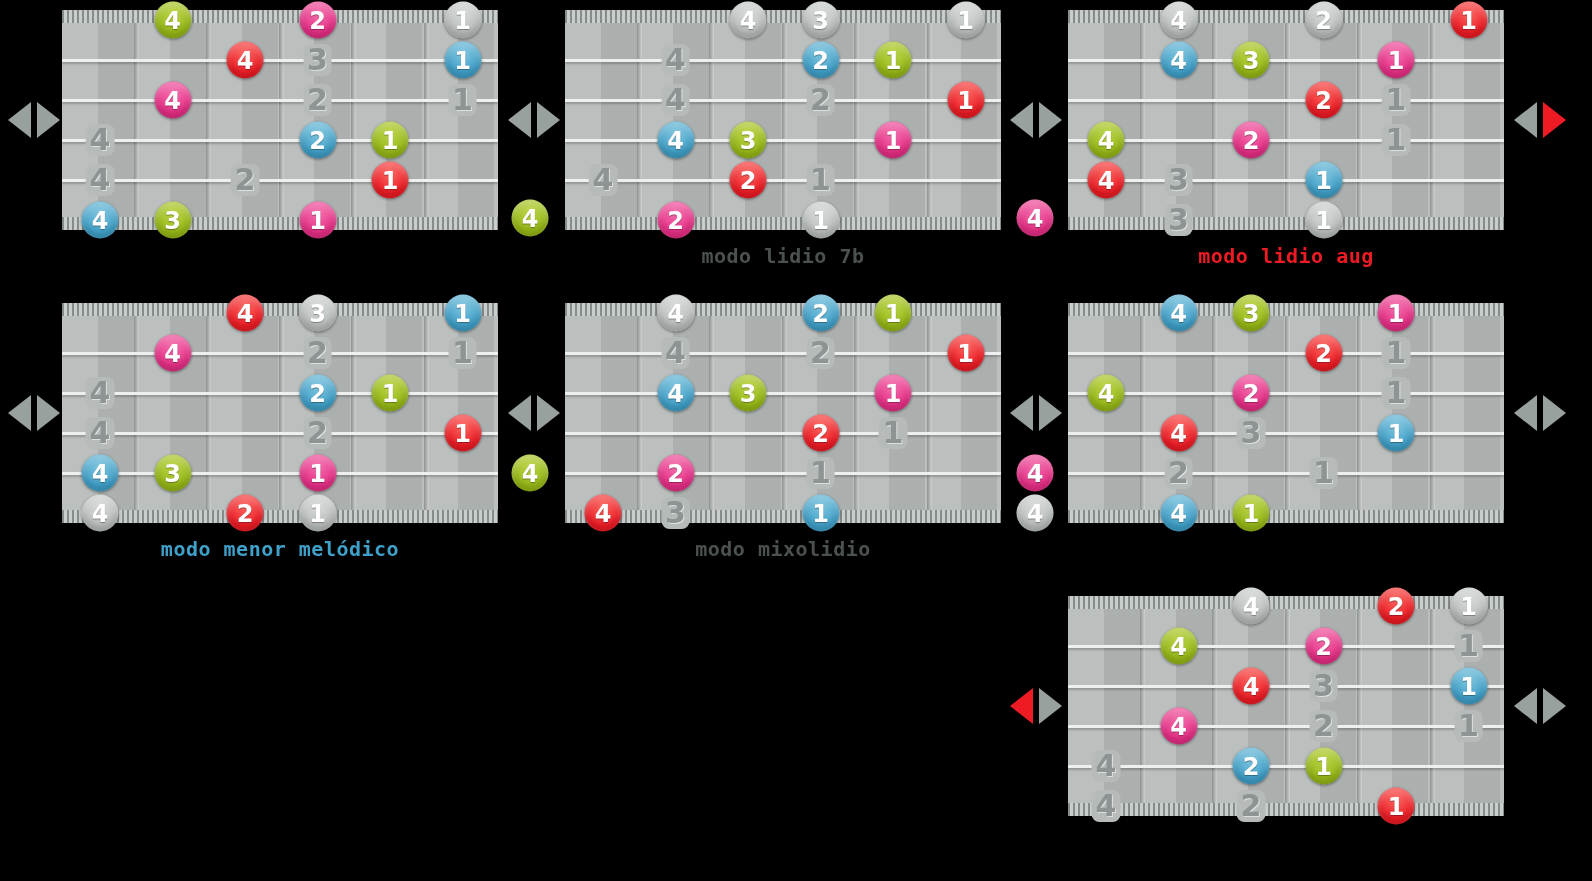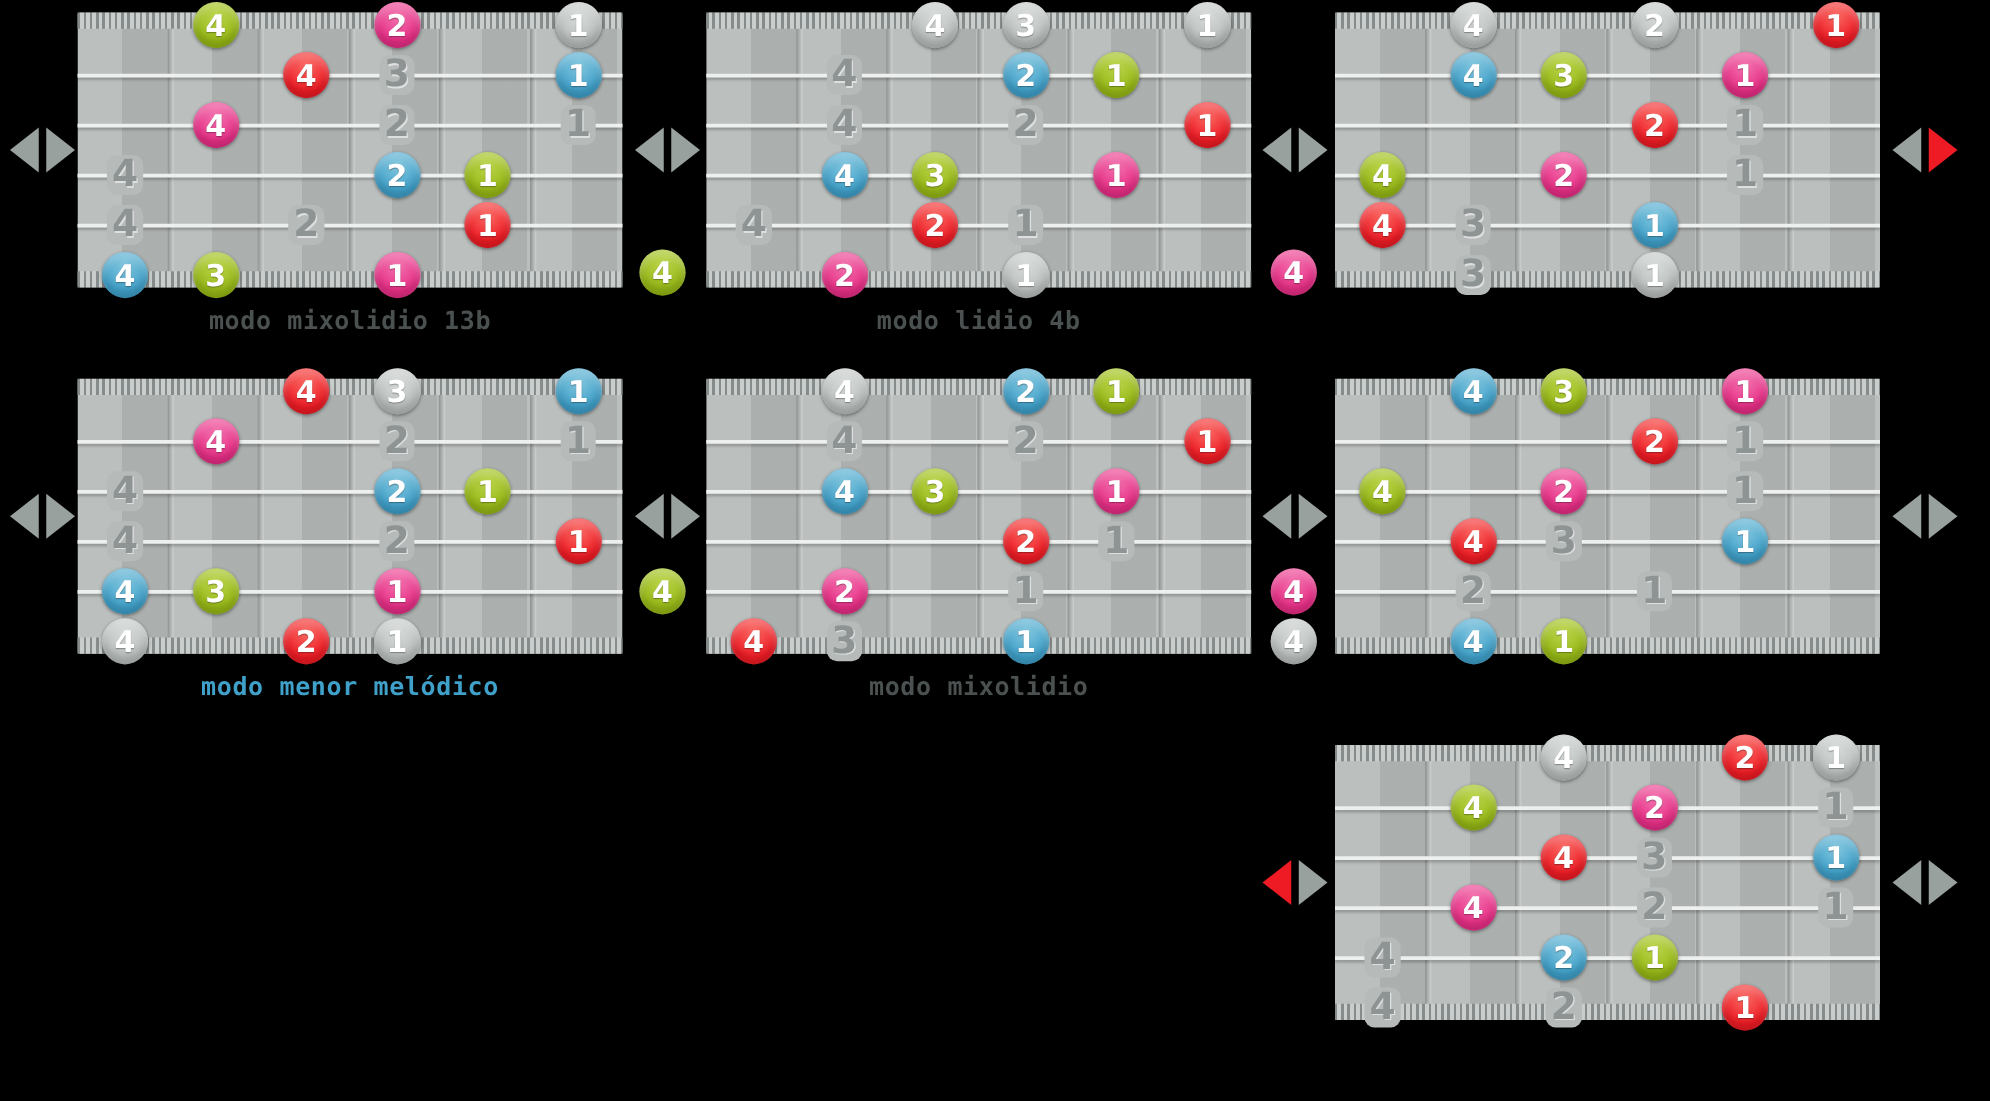--- a/index.html
+++ b/index.html
@@ -83,21 +83,20 @@
       <div class="num" style="left: 400.5px; top: 90px;">1</div>
       <div class="num" style="left: 38px; top: 130px;">4</div>
       <div class="dot" style="background: radial-gradient(circle at 50% 30%, rgb(131, 198, 222) 0%, rgb(63, 160, 201) 65%); left: 255.5px; top: 130px;">2</div>
       <div class="dot" style="background: radial-gradient(circle at 50% 30%, rgb(188, 213, 77) 0%, rgb(150, 184, 22) 65%); left: 328px; top: 130px;">1</div>
       <div class="num" style="left: 38px; top: 170px;">4</div>
       <div class="num" style="left: 183px; top: 170px;">2</div>
       <div class="dot" style="background: radial-gradient(circle at 50% 30%, rgb(249, 106, 100) 0%, rgb(238, 27, 36) 65%); left: 328px; top: 170px;">1</div>
       <div class="dot" style="background: radial-gradient(circle at 50% 30%, rgb(131, 198, 222) 0%, rgb(63, 160, 201) 65%); left: 38px; top: 210px;">4</div>
       <div class="dot" style="background: radial-gradient(circle at 50% 30%, rgb(188, 213, 77) 0%, rgb(150, 184, 22) 65%); left: 110.5px; top: 210px;">3</div>
       <div class="dot" style="background: radial-gradient(circle at 50% 30%, rgb(242, 115, 174) 0%, rgb(231, 46, 134) 65%); left: 255.5px; top: 210px;">1</div>
-      <div class="mode-label" style="color: rgb(75, 81, 80);">modo mixolidio 13b</div>
     </div>
     <div class="panel" style="left: 565px; top: 10px;">
       <div class="edge top"></div>
       <div class="edge bottom"></div>
       <div class="fretline" style="left: 71.75px;"></div>
       <div class="fretline" style="left: 144.25px;"></div>
       <div class="fretline" style="left: 216.75px;"></div>
       <div class="fretline" style="left: 289.25px;"></div>
       <div class="fretline" style="left: 361.75px;"></div>
       <div class="string" style="top: 48.5px;"></div>
@@ -114,21 +113,21 @@
       <div class="num" style="left: 255.5px; top: 90px;">2</div>
       <div class="dot" style="background: radial-gradient(circle at 50% 30%, rgb(249, 106, 100) 0%, rgb(238, 27, 36) 65%); left: 400.5px; top: 90px;">1</div>
       <div class="dot" style="background: radial-gradient(circle at 50% 30%, rgb(131, 198, 222) 0%, rgb(63, 160, 201) 65%); left: 110.5px; top: 130px;">4</div>
       <div class="dot" style="background: radial-gradient(circle at 50% 30%, rgb(188, 213, 77) 0%, rgb(150, 184, 22) 65%); left: 183px; top: 130px;">3</div>
       <div class="dot" style="background: radial-gradient(circle at 50% 30%, rgb(242, 115, 174) 0%, rgb(231, 46, 134) 65%); left: 328px; top: 130px;">1</div>
       <div class="num" style="left: 38px; top: 170px;">4</div>
       <div class="dot" style="background: radial-gradient(circle at 50% 30%, rgb(249, 106, 100) 0%, rgb(238, 27, 36) 65%); left: 183px; top: 170px;">2</div>
       <div class="num" style="left: 255.5px; top: 170px;">1</div>
       <div class="dot" style="background: radial-gradient(circle at 50% 30%, rgb(242, 115, 174) 0%, rgb(231, 46, 134) 65%); left: 110.5px; top: 210px;">2</div>
       <div class="dot" style="background: radial-gradient(circle at 50% 30%, rgb(216, 220, 219) 0%, rgb(185, 190, 189) 65%); left: 255.5px; top: 210px;">1</div>
-      <div class="mode-label" style="color: rgb(75, 81, 80);">modo lidio 4b</div>
+      <div class="mode-label" style="color: rgb(75, 81, 80);">modo lidio 7b</div>
     </div>
     <div class="panel" style="left: 1068px; top: 10px;">
       <div class="edge top"></div>
       <div class="edge bottom"></div>
       <div class="fretline" style="left: 71.75px;"></div>
       <div class="fretline" style="left: 144.25px;"></div>
       <div class="fretline" style="left: 216.75px;"></div>
       <div class="fretline" style="left: 289.25px;"></div>
       <div class="fretline" style="left: 361.75px;"></div>
       <div class="string" style="top: 48.5px;"></div>
@@ -144,20 +143,21 @@
       <div class="dot" style="background: radial-gradient(circle at 50% 30%, rgb(249, 106, 100) 0%, rgb(238, 27, 36) 65%); left: 255.5px; top: 90px;">2</div>
       <div class="num" style="left: 328px; top: 90px;">1</div>
       <div class="dot" style="background: radial-gradient(circle at 50% 30%, rgb(188, 213, 77) 0%, rgb(150, 184, 22) 65%); left: 38px; top: 130px;">4</div>
       <div class="dot" style="background: radial-gradient(circle at 50% 30%, rgb(242, 115, 174) 0%, rgb(231, 46, 134) 65%); left: 183px; top: 130px;">2</div>
       <div class="num" style="left: 328px; top: 130px;">1</div>
       <div class="dot" style="background: radial-gradient(circle at 50% 30%, rgb(249, 106, 100) 0%, rgb(238, 27, 36) 65%); left: 38px; top: 170px;">4</div>
       <div class="num" style="left: 110.5px; top: 170px;">3</div>
       <div class="dot" style="background: radial-gradient(circle at 50% 30%, rgb(131, 198, 222) 0%, rgb(63, 160, 201) 65%); left: 255.5px; top: 170px;">1</div>
       <div class="num" style="left: 110.5px; top: 210px;">3</div>
       <div class="dot" style="background: radial-gradient(circle at 50% 30%, rgb(216, 220, 219) 0%, rgb(185, 190, 189) 65%); left: 255.5px; top: 210px;">1</div>
+      <div class="mode-label" style="color: rgb(238, 27, 36);">modo lidio aug</div>
     </div>
     <div class="panel" style="left: 62px; top: 303px;">
       <div class="edge top"></div>
       <div class="edge bottom"></div>
       <div class="fretline" style="left: 71.75px;"></div>
       <div class="fretline" style="left: 144.25px;"></div>
       <div class="fretline" style="left: 216.75px;"></div>
       <div class="fretline" style="left: 289.25px;"></div>
       <div class="fretline" style="left: 361.75px;"></div>
       <div class="string" style="top: 48.5px;"></div>

